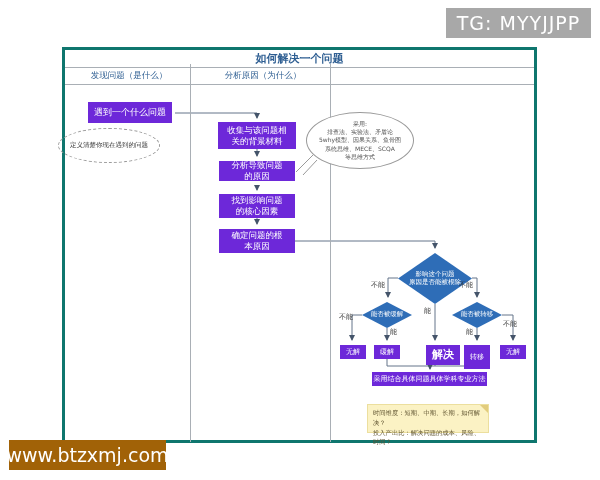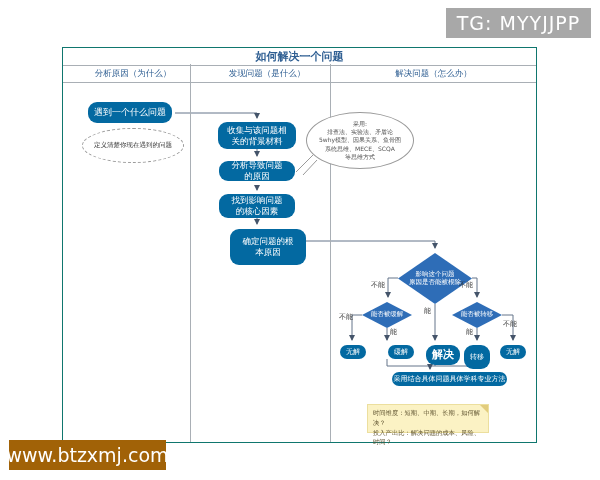--- a/index.html
+++ b/index.html
@@ -6,32 +6,32 @@
   .stage{position:relative;width:600px;height:480px;background:#ffffff;
          font-family:"DejaVu Sans","Liberation Sans",sans-serif;overflow:hidden;}
 
   
   .badge{position:absolute;left:446px;top:8px;width:145px;height:30px;background:#a8a8a8;
          color:#fff;font-size:19px;display:flex;align-items:center;justify-content:center;letter-spacing:1px;}
   .watermark{position:absolute;left:9px;top:440px;width:157px;height:30px;background:#a16207;
          color:#fff;font-size:19px;display:flex;align-items:center;justify-content:center;}
 
   
-  .table{position:absolute;left:62px;top:47px;width:475px;height:396px;border:1px solid #0f766e;box-sizing:border-box;}
+  .table{position:absolute;left:62px;top:47px;width:475px;height:396px;border:3px solid #0f766e;box-sizing:border-box;}
   .title-row{height:17px;border-bottom:1px solid #a9afb5;display:flex;align-items:center;justify-content:center;
          font-size:11px;font-weight:bold;color:#2e5e92;}
   .header-row{height:16px;border-bottom:1px solid #a9afb5;display:flex;}
   .header-cell{display:flex;align-items:center;justify-content:center;font-size:8.5px;color:#2e5e92;}
   .hc1{width:128px;} .hc2{width:140px;} .hc3{flex:1;}
   .vdiv{position:absolute;width:1px;background:#a9afb5;top:64px;height:378px;}
   .vd1{left:190px;} .vd2{left:330px;}
 
   
-  .node{position:absolute;background:#0369a1;color:#fff;display:flex;align-items:center;justify-content:center;
-        text-align:center;white-space:pre-line;line-height:1.25;box-sizing:border-box;border-radius:9px;}
+  .node{position:absolute;background:#6d28d9;color:#fff;display:flex;align-items:center;justify-content:center;
+        text-align:center;white-space:pre-line;line-height:1.25;box-sizing:border-box;}
   .diamond{position:absolute;display:flex;align-items:center;justify-content:center;text-align:center;
         color:#fff;background:#2e6db7;clip-path:polygon(50% 0,100% 50%,50% 100%,0 50%);
         white-space:pre-line;line-height:1.2;}
   .ellipse{position:absolute;border:1px dashed #9a9a9a;border-radius:50%;display:flex;align-items:center;
         justify-content:center;text-align:center;font-size:6.5px;color:#333;padding:2px 8px;box-sizing:border-box;}
   .bubble{position:absolute;border:1px solid #9a9a9a;border-radius:50%;background:#fff;display:flex;align-items:center;
         justify-content:center;text-align:center;font-size:6px;color:#555;white-space:pre-line;line-height:1.35;
         padding:2px 4px;box-sizing:border-box;}
   .lbl{position:absolute;font-size:7px;color:#333;line-height:1;}
   .note{position:absolute;left:367px;top:404px;width:122px;height:29px;background:#fbf2c4;border:1px solid #ecdf9e;
@@ -70,38 +70,37 @@
       <path d="M387 366 H477"></path>
       <path d="M430 366 V369" marker-end="url(#arw)"></path>
       <path d="M296 172 L313 155" stroke="#9a9a9a"></path>
       <path d="M303 175 L317 160" stroke="#9a9a9a"></path>
     </g>
   </svg>
 
   <div class="table">
     <div class="title-row">如何解决一个问题</div>
     <div class="header-row">
+      <div class="header-cell hc1">发现问题（是什么）</div>
       <div class="header-cell hc2">分析原因（为什么）</div>
-      <div class="header-cell hc1">发现问题（是什么）</div>
-      <div class="header-cell hc3">解决问题（怎么办）</div>
     </div>
   </div>
   <div class="vdiv vd1"></div>
   <div class="vdiv vd2"></div>
 
   <div class="node" style="left:88px;top:102px;width:84px;height:21px;font-size:9px;">遇到一个什么问题</div>
-  <div class="ellipse" style="left:82px;top:128px;width:102px;height:35px;">定义清楚你现在遇到的问题</div>
+  <div class="ellipse" style="left:58px;top:128px;width:102px;height:35px;">定义清楚你现在遇到的问题</div>
 
   <div class="node" style="left:218px;top:122px;width:78px;height:27px;font-size:8.5px;">收集与该问题相
 关的背景材料</div>
   <div class="node" style="left:219px;top:161px;width:76px;height:20px;font-size:8.5px;">分析导致问题
 的原因</div>
   <div class="node" style="left:219px;top:194px;width:76px;height:24px;font-size:8.5px;">找到影响问题
 的核心因素</div>
-  <div class="node" style="left:230px;top:229px;width:76px;height:36px;font-size:8.5px;text-align:center;">确定问题的根
+  <div class="node" style="left:219px;top:229px;width:76px;height:24px;font-size:8.5px;text-align:center;">确定问题的根
 本原因</div>
   <div class="bubble" style="left:306px;top:112px;width:108px;height:57px;">采用:
 排查法、实验法、矛盾论
 5why模型、因果关系、鱼骨图
 系统思维、MECE、SCQA
 等思维方式</div>
 
   <div class="diamond" style="left:398px;top:253px;width:74px;height:51px;font-size:6.5px;">影响这个问题
 原因是否能被根除</div>
   <div class="diamond" style="left:362px;top:302px;width:50px;height:26px;font-size:6.5px;">能否被缓解</div>
@@ -109,26 +108,26 @@
 
   <div class="lbl" style="left:371px;top:282px;">不能</div>
   <div class="lbl" style="left:459px;top:282px;">不能</div>
   <div class="lbl" style="left:424px;top:308px;">能</div>
   <div class="lbl" style="left:339px;top:314px;">不能</div>
   <div class="lbl" style="left:390px;top:329px;">能</div>
   <div class="lbl" style="left:466px;top:329px;">能</div>
   <div class="lbl" style="left:503px;top:321px;">不能</div>
 
   <div class="node" style="left:340px;top:345px;width:26px;height:14px;font-size:7px;">无解</div>
-  <div class="node" style="left:388px;top:345px;width:26px;height:14px;font-size:7px;">缓解</div>
+  <div class="node" style="left:374px;top:345px;width:26px;height:14px;font-size:7px;">缓解</div>
   <div class="node" style="left:418px;top:345px;width:34px;height:20px;font-size:11px;font-weight:bold;margin-left:8px;">解决</div>
   <div class="node" style="left:464px;top:345px;width:26px;height:24px;font-size:7px;">转移</div>
   <div class="node" style="left:500px;top:345px;width:26px;height:14px;font-size:7px;">无解</div>
 
-  <div class="node" style="left:392px;top:372px;width:115px;height:14px;font-size:7px;">采用结合具体问题具体学科专业方法</div>
+  <div class="node" style="left:372px;top:372px;width:115px;height:14px;font-size:7px;">采用结合具体问题具体学科专业方法</div>
 
   <div class="note">
     <div class="note-fold"></div>
     <div>时间维度：短期、中期、长期，如何解决？</div>
     <div>投入产出比：解决问题的成本、风险、时间？</div>
   </div>
 
   <div class="badge">TG: MYYJJPP</div>
   <div class="watermark">www.btzxmj.com</div>
 </div>

